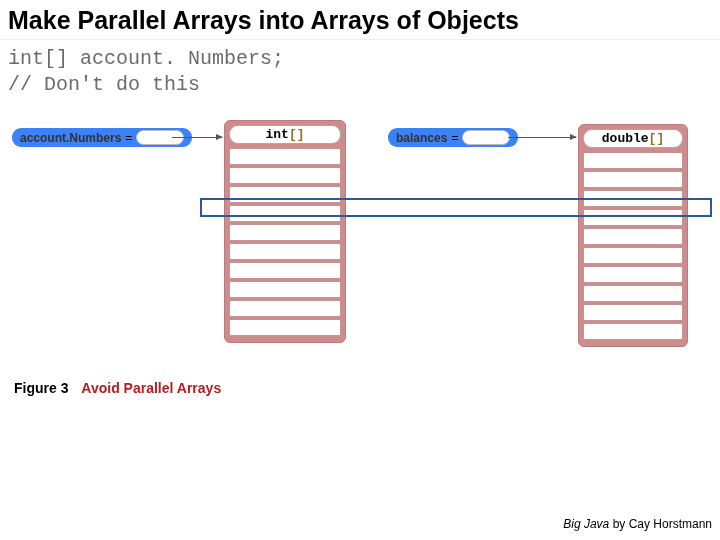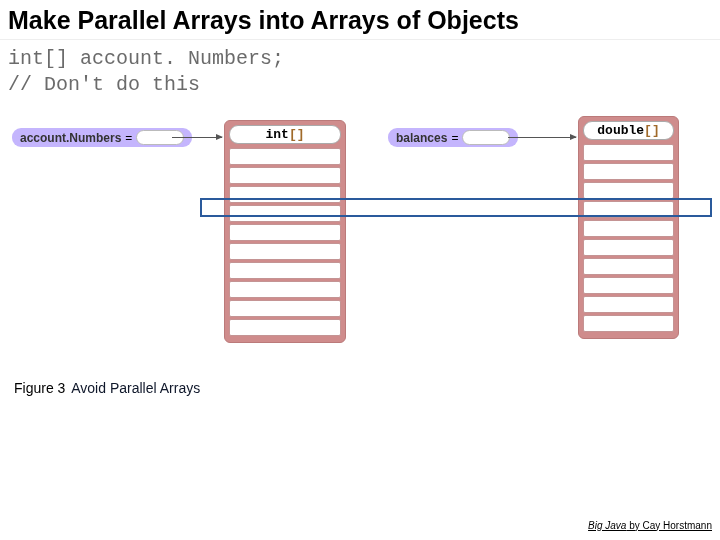--- a/index.html
+++ b/index.html
@@ -24,21 +24,21 @@
     padding: 6px 8px 8px 8px;
     line-height: 1.3;
   }
   .diagram {
     position: relative;
     height: 260px;
     margin-top: 10px;
   }
   .var-label {
     position: absolute;
-    background: #c4b5fd;
+    background: #3b82f6;
     border-radius: 9px;
     padding: 2px 8px;
     font-family: Arial, sans-serif;
     font-size: 12px;
     display: flex;
     align-items: center;
   }
   .var-name { font-weight: bold; color: #333; }
   .var-eq { margin-left: 4px; }
   .var-ref {
@@ -96,31 +96,30 @@
     height: 19px;
     background: transparent;
   }
   .fig-label {
     font-family: Arial, sans-serif;
     font-size: 14px;
     color: #333;
     padding-left: 14px;
     margin-top: 4px;
   }
-  .fig-label .figno { font-weight: normal; color: #000; }
-  .fig-label .figcap { color: #0f172a; margin-left: 2px; font-weight: 400; }
+  .fig-label .figno { font-weight: bold; color: #000; }
+  .fig-label .figcap { color: #b91c1c; margin-left: 9px; font-weight: 700; }
   .footer {
     position: absolute;
     bottom: 8px;
     right: 8px;
-    font-size: 10px;
+    font-size: 12px;
     text-align: right;
     line-height: 1.25;
     color: #000;
-    text-decoration: underline;
   }
   .footer .book { font-style: italic; }
 </style>
 </head>
 <body>
 
 <div class="title">Make Parallel Arrays into Arrays of Objects</div>
 
 <div class="code">
   <div>int[] account. Numbers;</div>
@@ -152,21 +151,21 @@
     <div class="cell"></div>
   </div>
 
   <div class="var-label" style="left:388px; top:12px;">
     <span class="var-name">balances</span>
     <span class="var-eq">=</span>
     <span class="var-ref"></span>
   </div>
   <div class="arrow" style="left:508px; top:21px; width:68px;"></div>
 
-  <div class="array-box" style="left:578px; top:0; width:101px;">
+  <div class="array-box" style="left:578px; top:8px; width:110px;">
     <div class="array-type">
       <span>double</span><span class="brkt">[]</span>
     </div>
     <div class="cell"></div>
     <div class="cell"></div>
     <div class="cell"></div>
     <div class="cell"></div>
     <div class="cell"></div>
     <div class="cell"></div>
     <div class="cell"></div>

